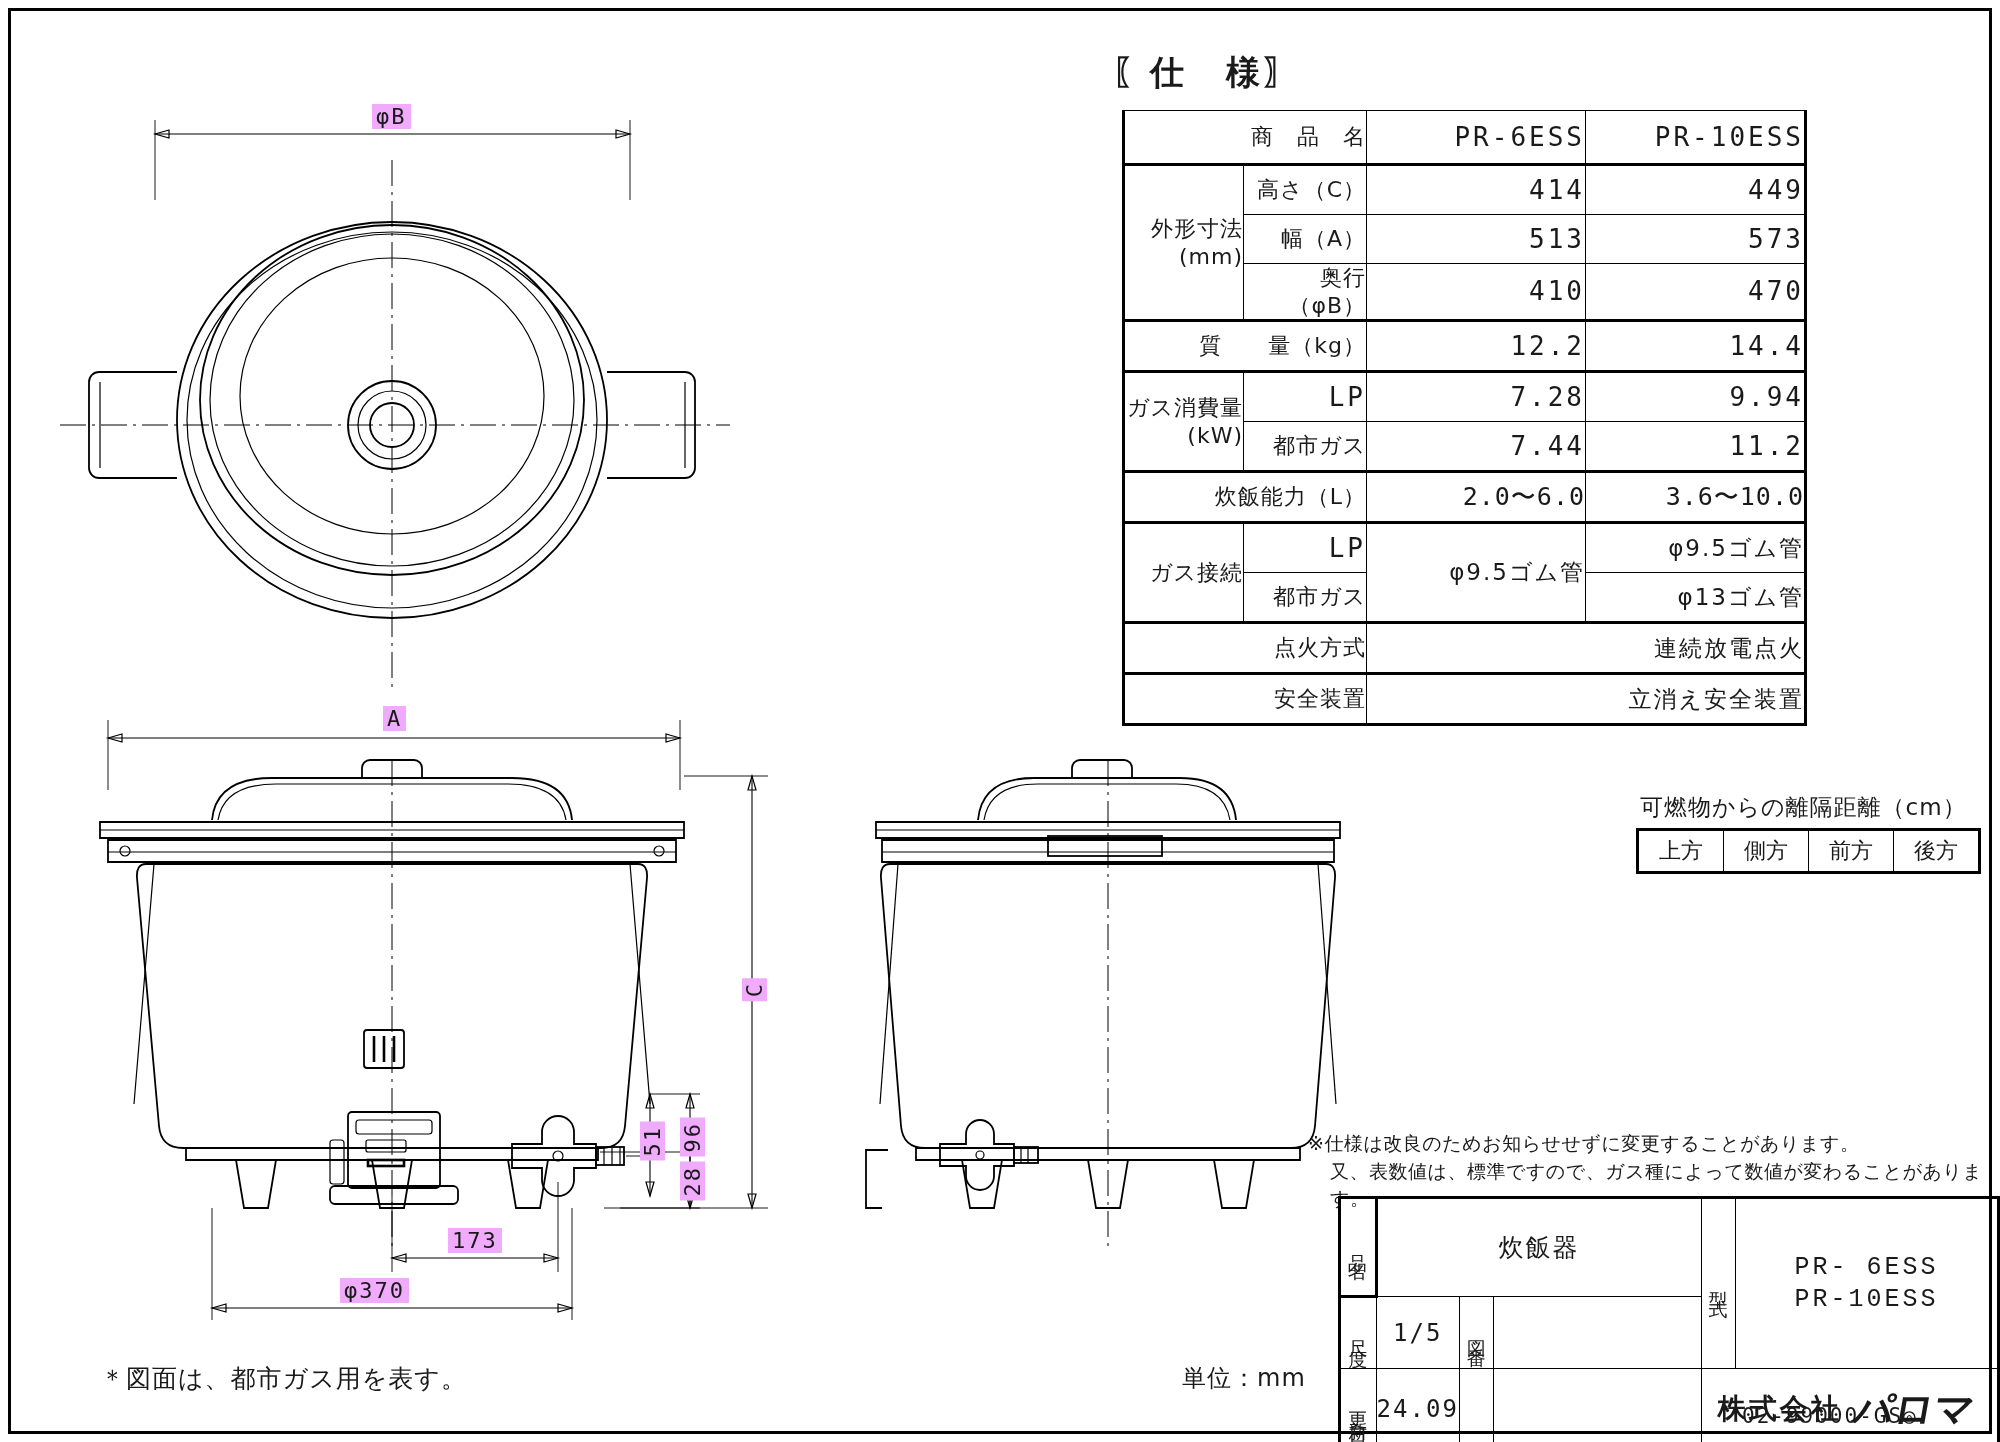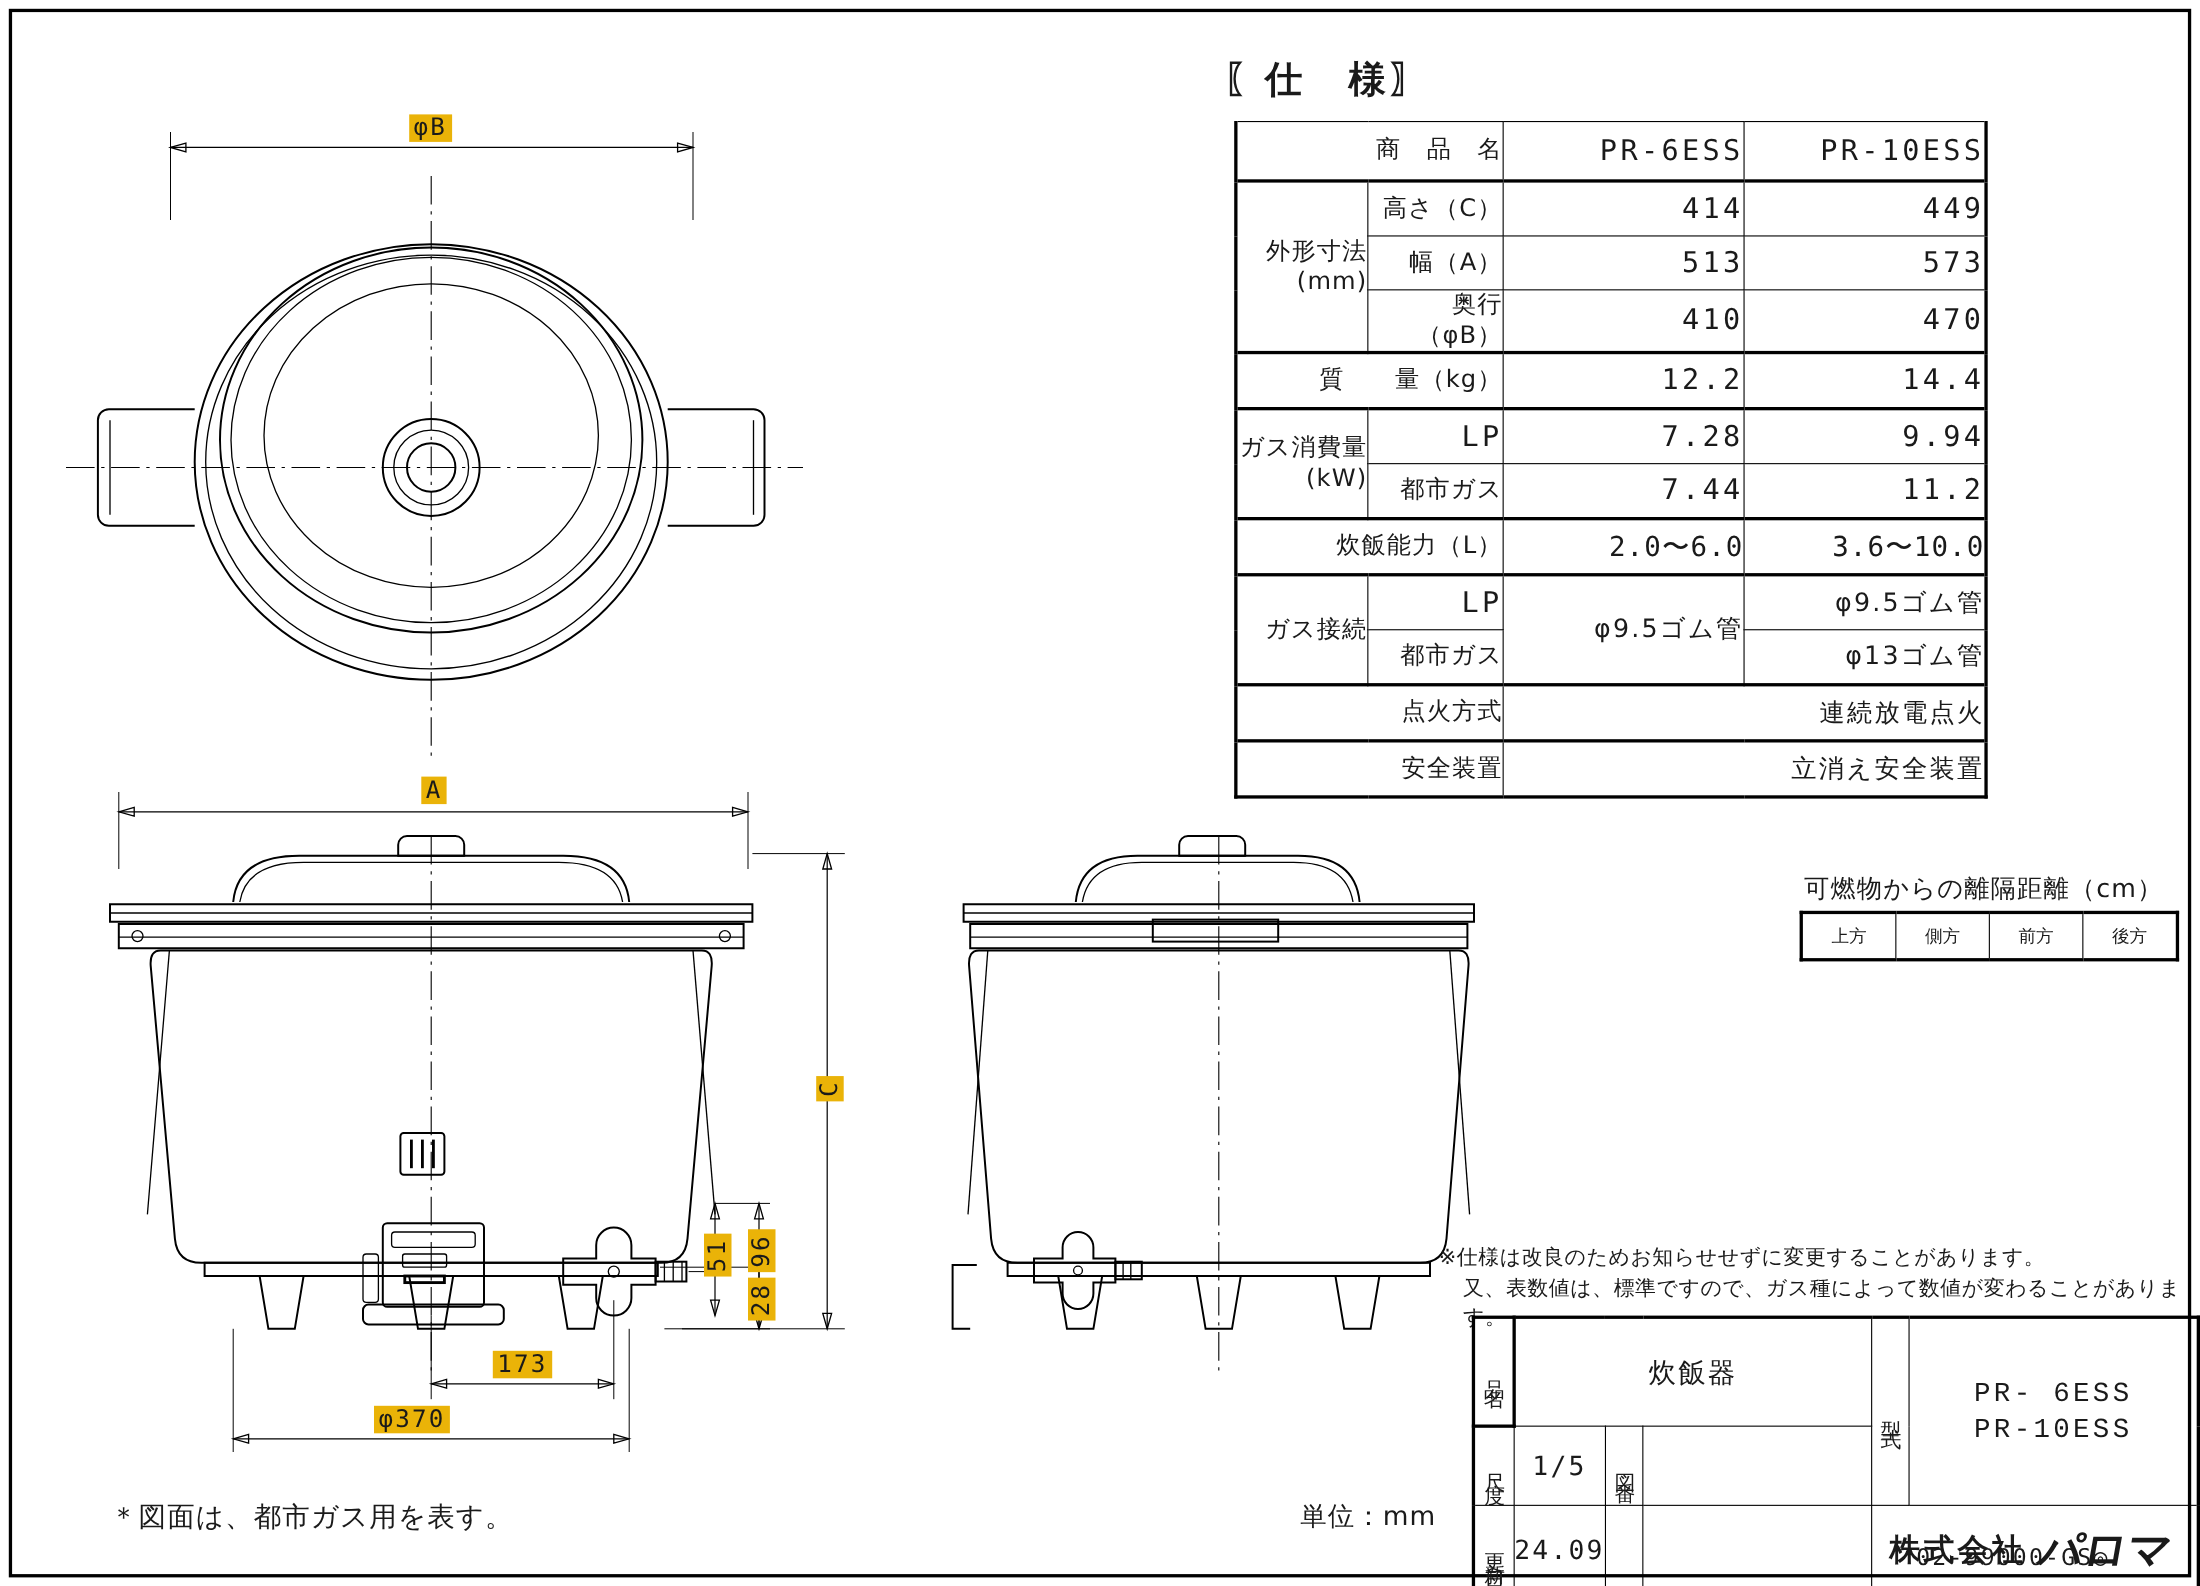--- a/index.html
+++ b/index.html
@@ -23,21 +23,21 @@
   #spec-table td.jpv{font-family:"DejaVu Sans","Liberation Sans",sans-serif;font-size:23px;letter-spacing:2px;}
   #spec-table tr.thick td{border-top-width:3px;}
   #spec-table .outer-l{border-left-width:3px;}
   #spec-table .outer-r{border-right-width:3px;}
   .w-lbl1{width:118px;} .w-lbl2{width:122px;} .w-val{width:218px;}
 
   
   #sep-caption{left:1640px;top:792px;font-size:23px;letter-spacing:1px;}
   #sep-table{left:1636px;top:828px;border-collapse:collapse;}
   #sep-table td{border:1.5px solid #000;text-align:center;width:82px;height:38px;
-     font-size:16px;font-family:"DejaVu Sans","Liberation Sans",sans-serif;letter-spacing:0px;}
+     font-size:22px;font-family:"DejaVu Sans","Liberation Sans",sans-serif;letter-spacing:0px;}
   #sep-table tr:first-child td{border-top-width:3px;}
   #sep-table tr:last-child td{border-bottom-width:3px;}
   #sep-table td:first-child{border-left-width:3px;}
   #sep-table td:last-child{border-right-width:3px;}
 
   
   #notes{left:1308px;top:1130px;font-size:19px;line-height:1.45;letter-spacing:0.5px;
      font-family:"DejaVu Sans","Liberation Sans",sans-serif;}
   #note-drawing{left:100px;top:1362px;font-size:25px;letter-spacing:1px;
      font-family:"DejaVu Sans","Liberation Sans",sans-serif;}
@@ -58,21 +58,21 @@
   #title-block td.num{font-family:"DejaVu Sans Mono","Liberation Mono",monospace;font-size:24px;letter-spacing:2px;}
   #title-block tr td{border-color:#000;}
   #title-block .tb-outer{border-width:3px;}
   .logo-cell{text-align:left;padding-left:16px !important;}
   .logo-wrap{display:flex;align-items:center;gap:12px;}
   .logo-txt{font-family:"DejaVu Sans","Liberation Sans",sans-serif;font-size:28px;font-weight:bold;letter-spacing:3px;}
   .logo-mark{font-family:"DejaVu Sans","Liberation Sans",sans-serif;font-size:40px;font-weight:bold;
      letter-spacing:-1px;transform:skewX(-10deg);}
 
   
-  .dimlabel{font-family:"DejaVu Sans Mono","Liberation Mono",monospace;font-size:22px;letter-spacing:2px;background:#eab308;padding:0 4px;}
+  .dimlabel{font-family:"DejaVu Sans Mono","Liberation Mono",monospace;font-size:22px;letter-spacing:2px;background:#f0abfc;padding:0 4px;}
   .dimlabel.vert{writing-mode:vertical-rl;transform:rotate(180deg);padding:4px 0;}
   svg{position:absolute;left:0;top:0;overflow:visible;}
   .ln{stroke:#000;fill:none;}
   .thin{stroke-width:1.2;}
   .med{stroke-width:1.8;}
   .thick2{stroke-width:2.6;}
   .cl{stroke:#000;stroke-width:1;stroke-dasharray:26 6 3 6;}
   .dimline{stroke:#000;stroke-width:1.1;}
   .ext{stroke:#000;stroke-width:0.9;}
 </style>

